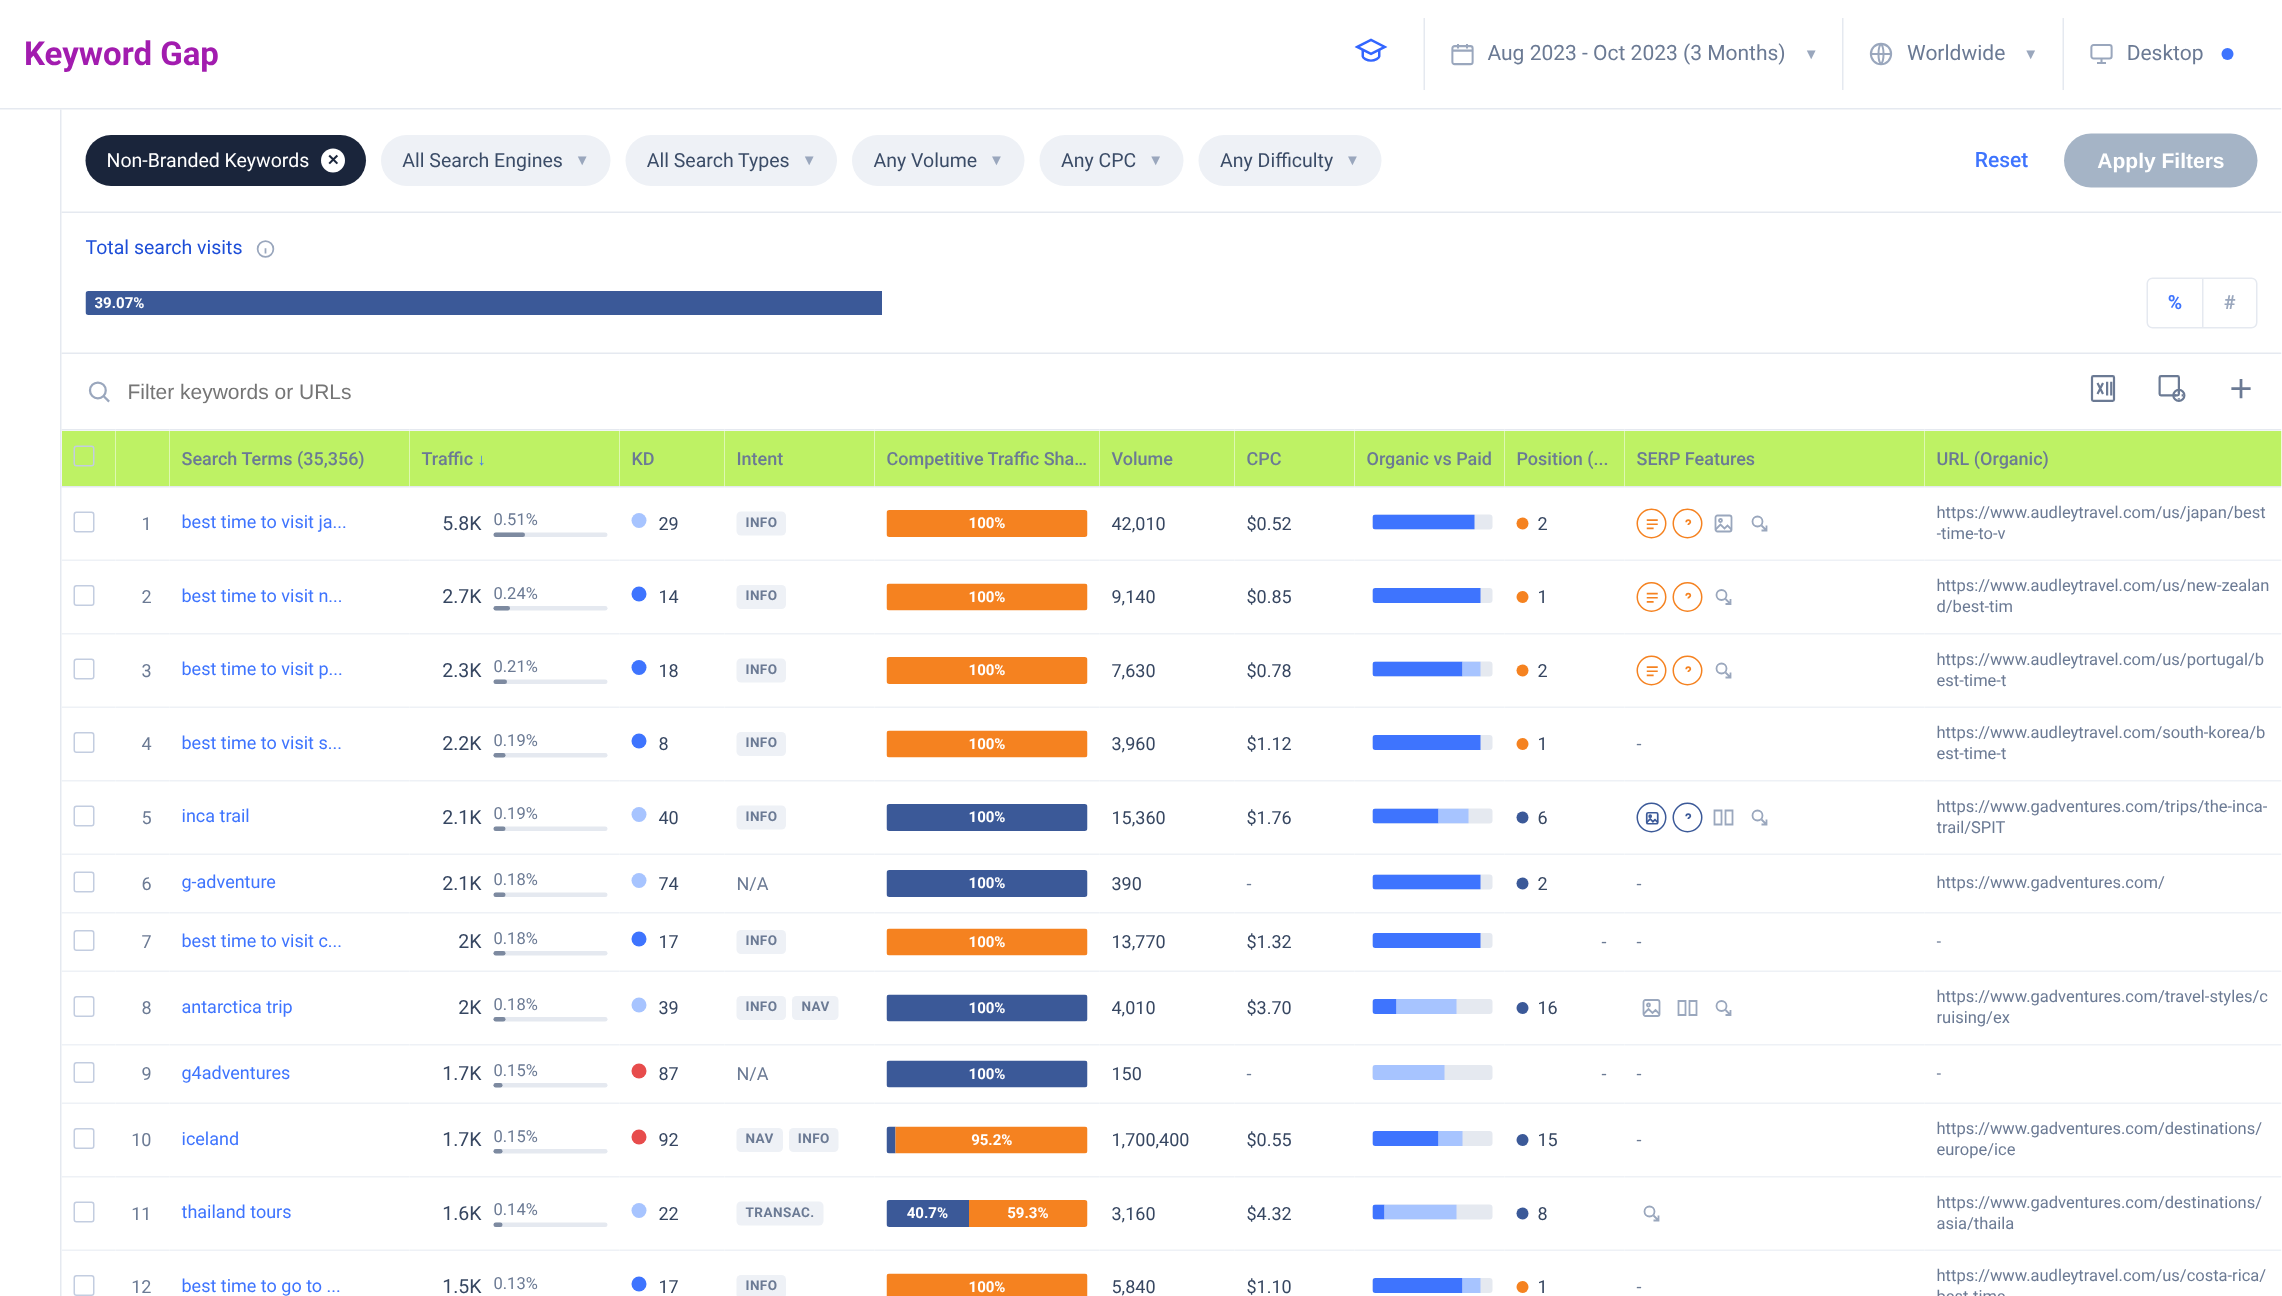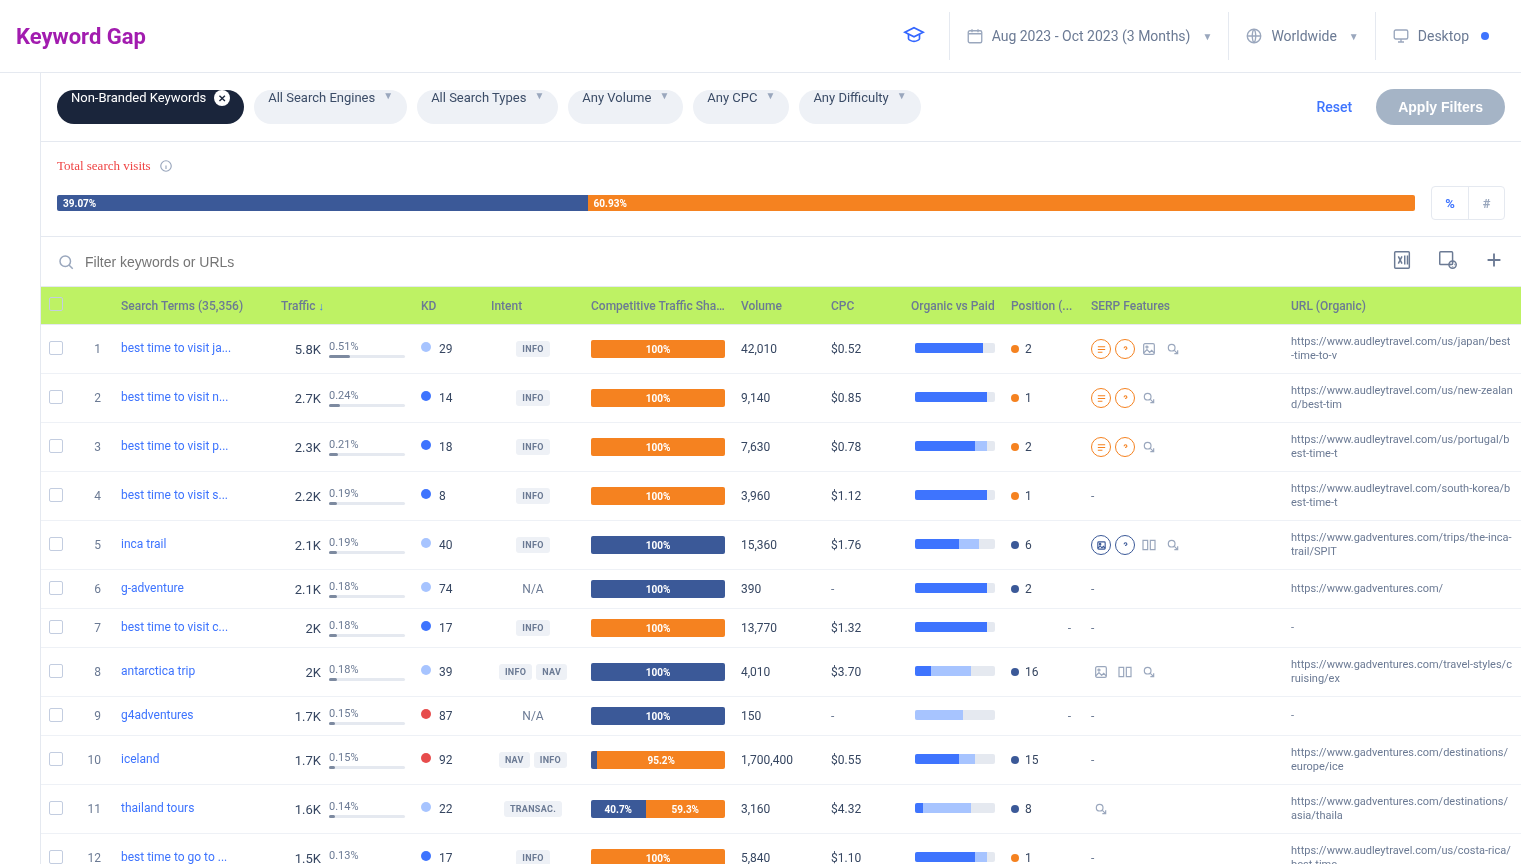--- a/index.html
+++ b/index.html
@@ -11,30 +11,30 @@
 .header-right { display: flex; align-items: center; gap: 0; }
 .grad-icon { color: #3366ff; margin-right: 24px; }
 .header-selector { display: flex; align-items: center; gap: 8px; padding: 0 16px; height: 48px; border-left: 1px solid #e5e9f0; color: #6b7a94; font-size: 14px; cursor: pointer; }
 .header-selector .chev { color: #9aa7bd; font-size: 10px; margin-left: 4px; }
 .desktop-dot { width: 8px; height: 8px; border-radius: 50%; background: #3e74fe; margin-left: 4px; }
 
 .side-indent { margin-left: 40px; border-left: 1px solid #e5e9f0; }
 
 .filters-row { display: flex; align-items: center; justify-content: space-between; padding: 16px 16px; border-bottom: 1px solid #e5e9f0; }
 .chips { display: flex; gap: 10px; flex-wrap: wrap; }
-.chip { display: inline-flex; align-items: flex-start; gap: 8px; height: 34px; padding: 0 14px; border-radius: 17px; background: #eef1f6; color: #3b4c67; font-size: 13px; cursor: pointer; }
+.chip { display: inline-flex; align-items: center; gap: 8px; height: 34px; padding: 0 14px; border-radius: 17px; background: #eef1f6; color: #3b4c67; font-size: 13px; cursor: pointer; }
 .chip.dark { background: #1a253b; color: #fff; }
 .chip .close { width: 16px; height: 16px; border-radius: 50%; background: #fff; color: #1a253b; display: inline-flex; align-items: center; justify-content: center; font-size: 10px; font-weight: 700; }
 .chip .chev { color: #9aa7bd; font-size: 10px; }
 .filter-actions { display: flex; align-items: center; gap: 24px; }
 .link-btn { color: #3e74fe; font-size: 14px; font-weight: 500; cursor: pointer; }
 .apply-btn { background: #a5b4c6; color: #fff; border: none; border-radius: 20px; padding: 10px 22px; font-size: 14px; font-weight: 700; cursor: pointer; }
 
 .visits-section { padding: 16px; }
-.visits-label { display: flex; align-items: center; gap: 8px; color: #ef4444; font-size: 13px; margin-bottom: 12px; font-family: Liberation Serif, serif; }
+.visits-label { display: flex; align-items: center; gap: 8px; color: #1d4ed8; font-size: 13px; margin-bottom: 12px; }
 .visits-row { display: flex; align-items: center; gap: 16px; }
 .visits-bar { flex: 1; height: 16px; border-radius: 2px; overflow: hidden; display: flex; font-size: 10px; color: #fff; font-weight: 700; }
 .visits-bar .seg { display: flex; align-items: center; padding-left: 6px; }
 .visits-bar .seg.a { background: #3b5998; }
 .visits-bar .seg.b { background: #f58220; }
 .toggle-group { display: flex; border: 1px solid #e5e9f0; border-radius: 4px; overflow: hidden; }
 .toggle-group .tg { width: 36px; height: 32px; display: flex; align-items: center; justify-content: center; color: #9aa7bd; font-weight: 700; cursor: pointer; }
 .toggle-group .tg.active { color: #3e74fe; }
 .toggle-group .tg + .tg { border-left: 1px solid #e5e9f0; }
 
@@ -51,21 +51,21 @@
 .table td.idx { text-align: right; color: #6b7a94; padding-right: 12px; }
 .table td.term a { color: #3e74fe; text-decoration: none; display: inline-block; max-width: 130px; white-space: nowrap; overflow: hidden; text-overflow: ellipsis; }
 .traffic-cell { display: flex; flex-direction: row; align-items: center; gap: 8px; }
 .traffic-cell .val { font-size: 13px; color: #364661; text-align: right; width: 40px; }
 .traffic-cell .pct-wrap { flex: 1; }
 .traffic-cell .pct { font-size: 11px; color: #6b7a94; }
 .traffic-cell .bar { height: 3px; background: #e5e9f0; border-radius: 2px; margin-top: 2px; }
 .traffic-cell .bar .fill { height: 100%; background: #7d8aa0; border-radius: 2px; }
 .kd-cell { display: flex; align-items: flex-start; gap: 8px; }
 .kd-dot { width: 10px; height: 10px; border-radius: 50%; }
-.intent-tags { display: flex; gap: 4px; justify-content: center; }
+.intent-tags { display: flex; gap: 4px; }
 .intent-tag { background: #eef1f6; color: #6b7a94; font-size: 9px; font-weight: 700; padding: 3px 6px; border-radius: 3px; letter-spacing: 0.3px; }
 .cts-bar { height: 18px; border-radius: 2px; display: flex; overflow: hidden; font-size: 10px; color: #fff; font-weight: 700; }
 .cts-bar .seg { display: flex; align-items: center; justify-content: center; }
 .cts-bar .seg.b1 { background: #3b5998; }
 .cts-bar .seg.b2 { background: #f58220; }
 .num { text-align: right; color: #364661; font-size: 13px; }
 .ovp-bar { height: 10px; width: 80px; border-radius: 2px; overflow: hidden; display: flex; background: #e5e9f0; }
 .ovp-bar .o { height: 100%; }
 .ovp-bar .o.o1 { background: #3e74fe; }
 .ovp-bar .o.o2 { background: #a7c4ff; }
@@ -166,23 +166,20 @@
         <svg class="ico16" style="width:14px;height:14px" viewBox="0 0 24 24" fill="none" stroke="#9aa7bd" stroke-width="2">
             <circle cx="12" cy="12" r="9"></circle>
             <path d="M12 8h.01M11 12h1v4h1"></path>
           </svg>
       </div>
       <div class="visits-row">
         <div class="visits-bar">
           <div class="seg a" id="segA" style="width: 39.07%;">
               <span>39.07%</span>
             </div>
-          <div class="seg b" id="segB" style="width: 60.93%;">
-              <span>60.93%</span>
-            </div>
         </div>
         <div class="toggle-group">
           <div class="tg active">%</div>
           <div class="tg">#</div>
         </div>
       </div>
     </div>
 
     <div class="table-toolbar">
       <div class="search-wrap">

